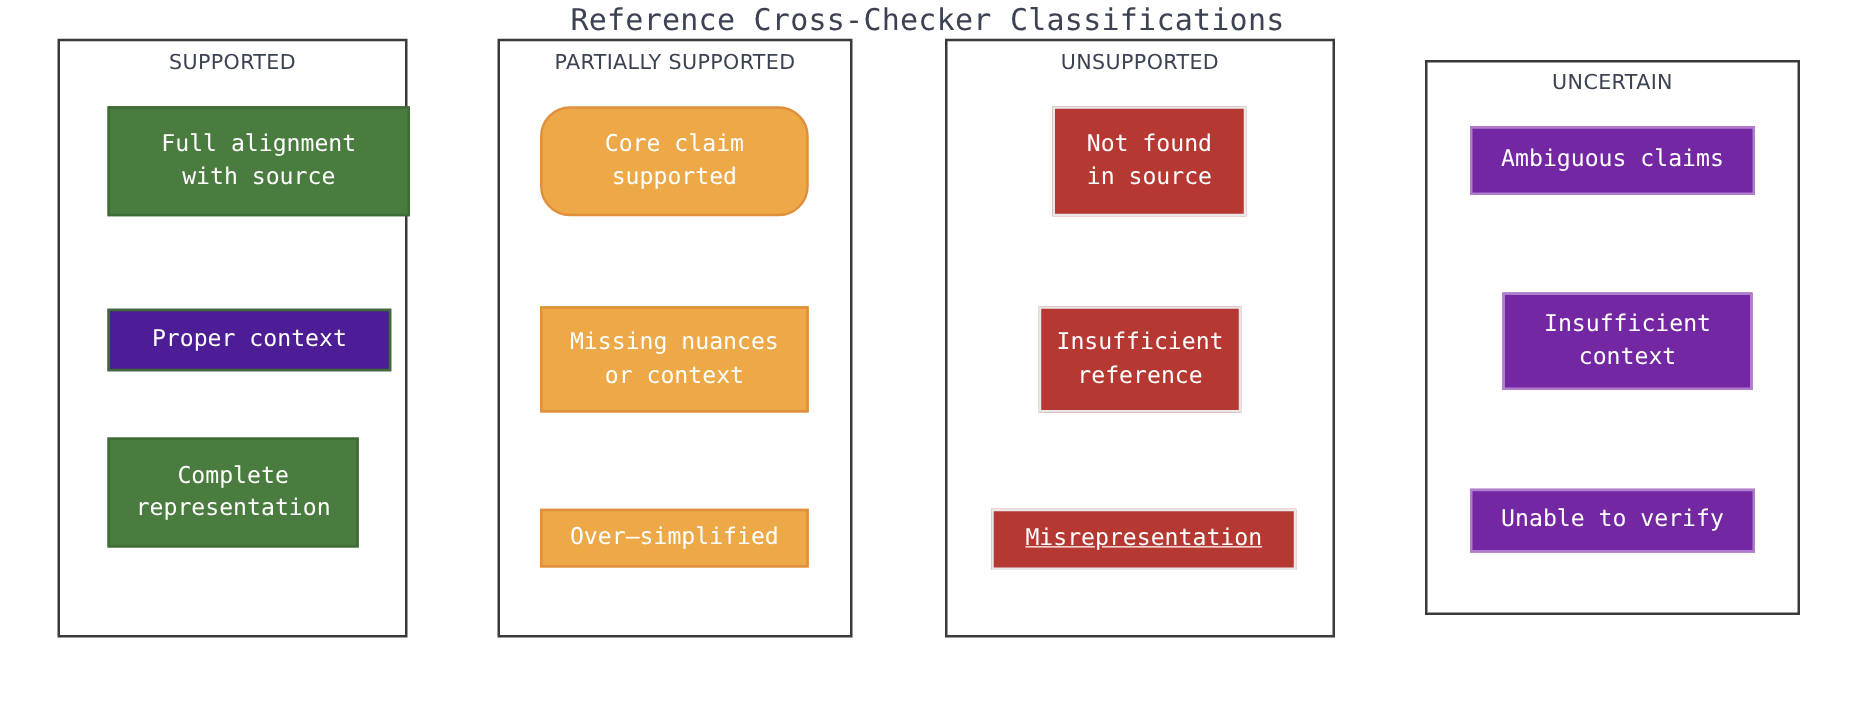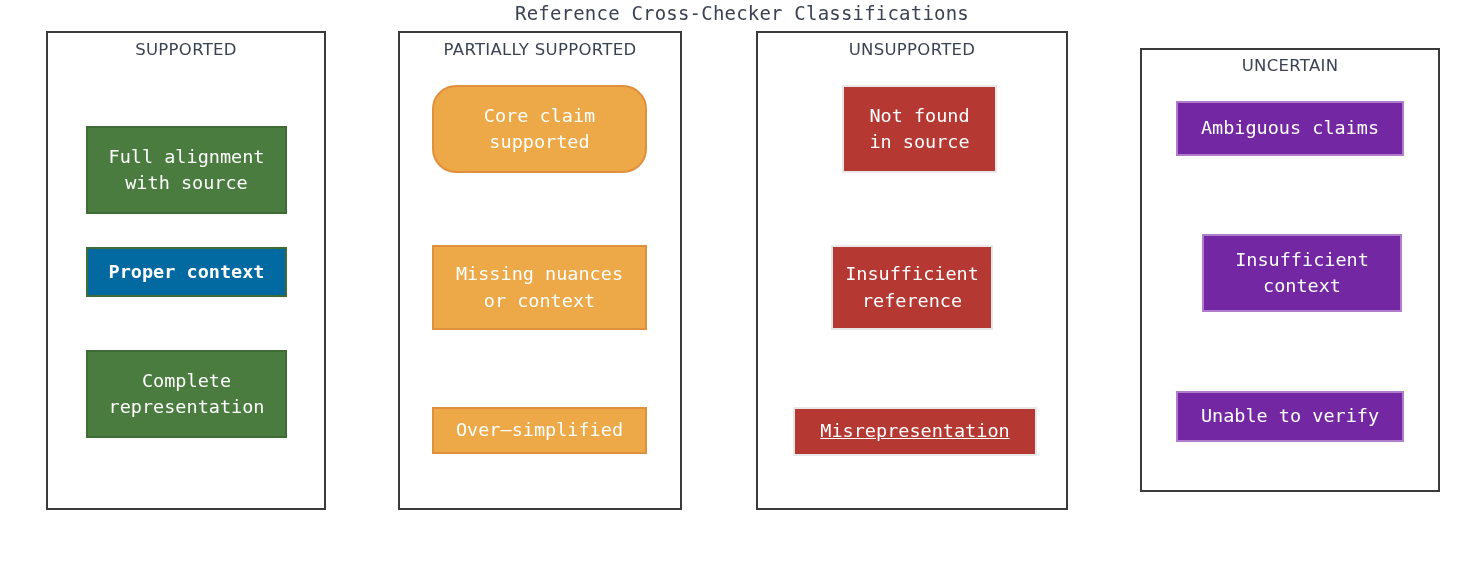--- a/index.html
+++ b/index.html
@@ -15,21 +15,21 @@
     font-family: "DejaVu Sans Mono", monospace;
   }
 
   #figure-title {
     position: absolute;
     top: 2px;
     left: 0;
     width: 1484px;
     text-align: center;
     font-family: "DejaVu Sans Mono", monospace;
-    font-size: 19px;
+    font-size: 24px;
     color: #3b4252;
     letter-spacing: 0.2px;
     white-space: pre;
   }
 
   .category-column {
     position: absolute;
     box-sizing: border-box;
     background: #ffffff;
     border: 2.2px solid #3a3a3a;
@@ -64,23 +64,23 @@
   }
 </style>
 </head>
 <body>
 
 <div id="figure-title">Reference Cross-Checker Classifications</div>
 
 <div id="columns-root">
     <div class="category-column" style="left: 46px; top: 31px; width: 280px; height: 479px;"></div>
     <div class="category-header" style="top: 40px; left: 46px; width: 280px; position: absolute;">SUPPORTED</div>
-    <div class="item-box" style="left: 86px; top: 85px; width: 201px; height: 88px; background: rgb(74, 124, 63); border-color: rgb(63, 107, 54); margin-top: 41px;">Full alignment
+    <div class="item-box" style="left: 86px; top: 85px; width: 242px; height: 88px; background: rgb(74, 124, 63); border-color: rgb(63, 107, 54);">Full alignment
 with source</div>
-    <div class="item-box" style="left: 86px; top: 247px; width: 201px; height: 50px; background: #0369a1; border-color: rgb(63, 107, 54); font-weight: bold;">Proper context</div>
+    <div class="item-box" style="left: 86px; top: 247px; width: 227px; height: 50px; background: #4c1d95; border-color: rgb(63, 107, 54);">Proper context</div>
     <div class="item-box" style="left: 86px; top: 350px; width: 201px; height: 88px; background: rgb(74, 124, 63); border-color: rgb(63, 107, 54);">Complete
 representation</div>
     <div class="category-column" style="left: 398px; top: 31px; width: 284px; height: 479px;"></div>
     <div class="category-header" style="top: 40px; left: 398px; width: 284px; position: absolute; text-align: center;">PARTIALLY SUPPORTED</div>
     <div class="item-box" style="left: 432px; top: 85px; width: 215px; height: 88px; background: rgb(237, 168, 71); border-color: rgb(224, 144, 60); border-radius: 24px;">Core claim
 supported</div>
     <div class="item-box" style="left: 432px; top: 245px; width: 215px; height: 85px; background: rgb(237, 168, 71); border-color: rgb(224, 144, 60);">Missing nuances
 or context</div>
     <div class="item-box" style="left: 432px; top: 407px; width: 215px; height: 47px; background: rgb(237, 168, 71); border-color: rgb(224, 144, 60); text-align: right;">Over–simplified</div>
     <div class="category-column" style="left: 756px; top: 31px; width: 312px; height: 479px;"></div>

